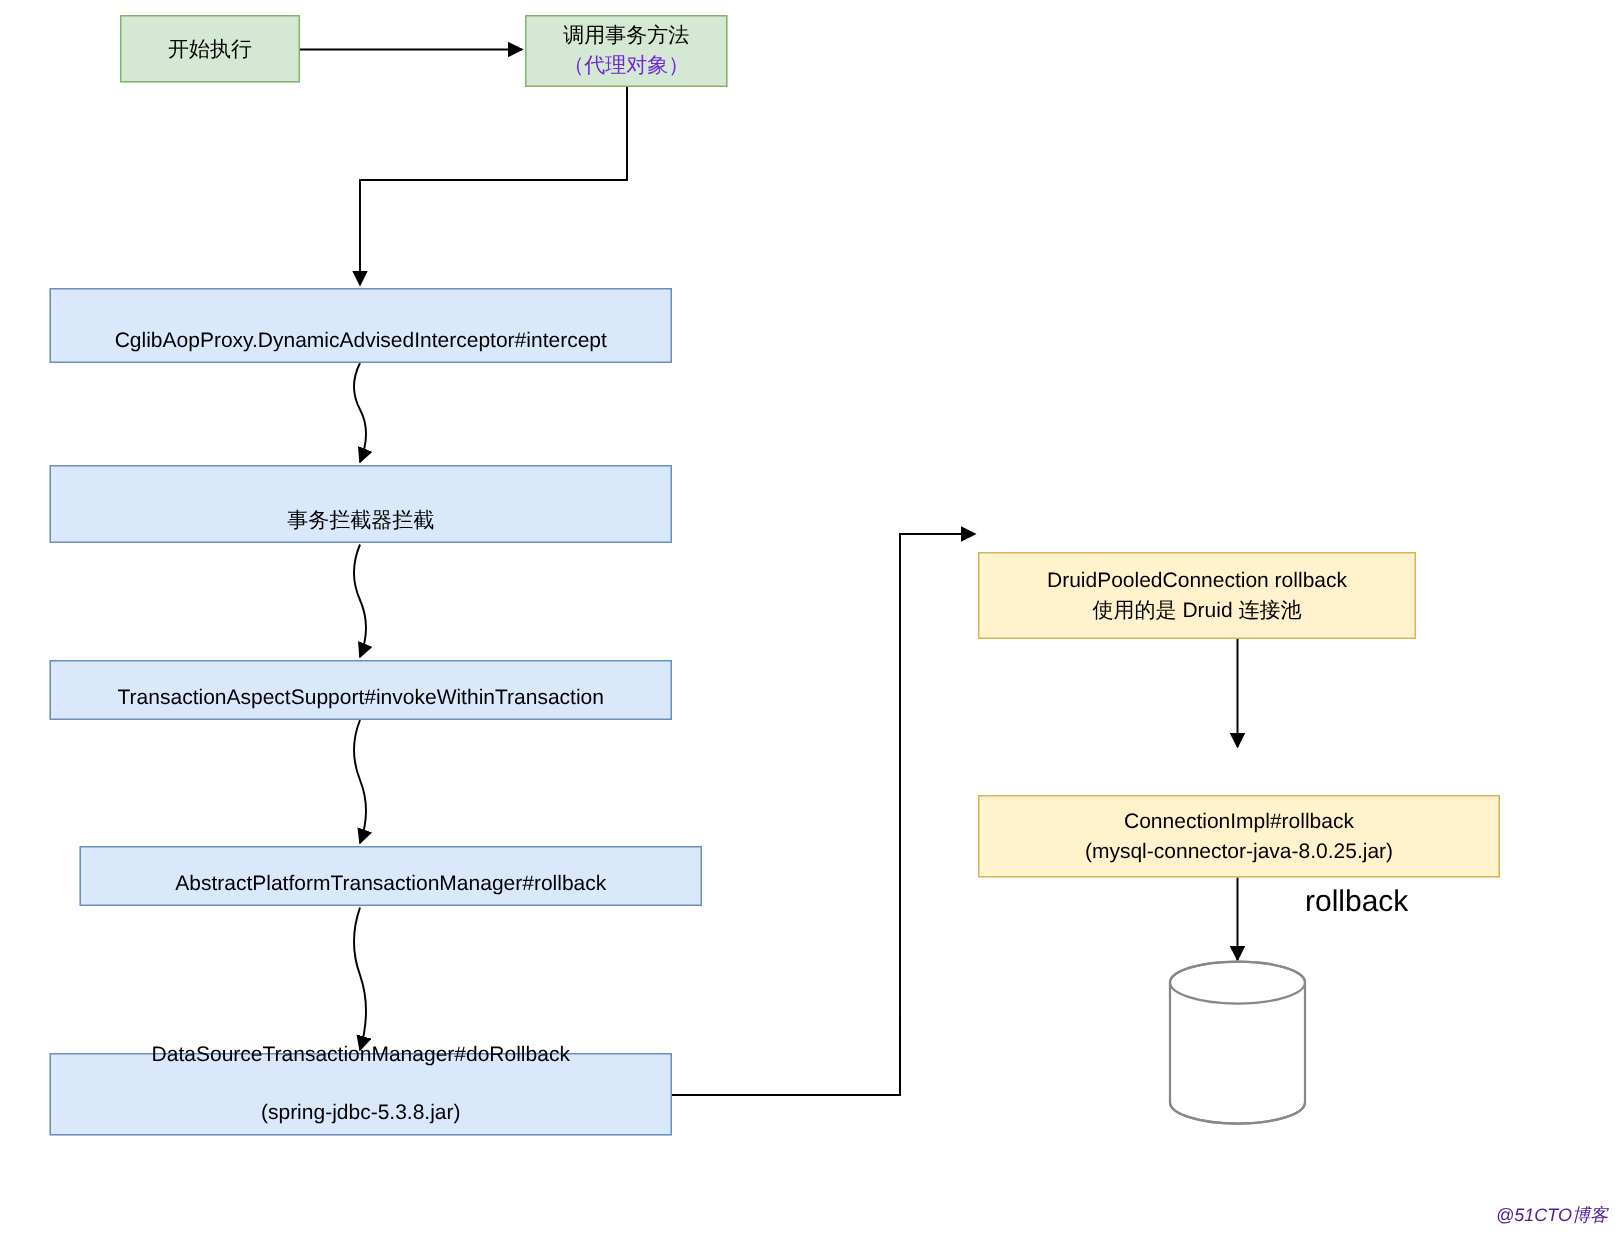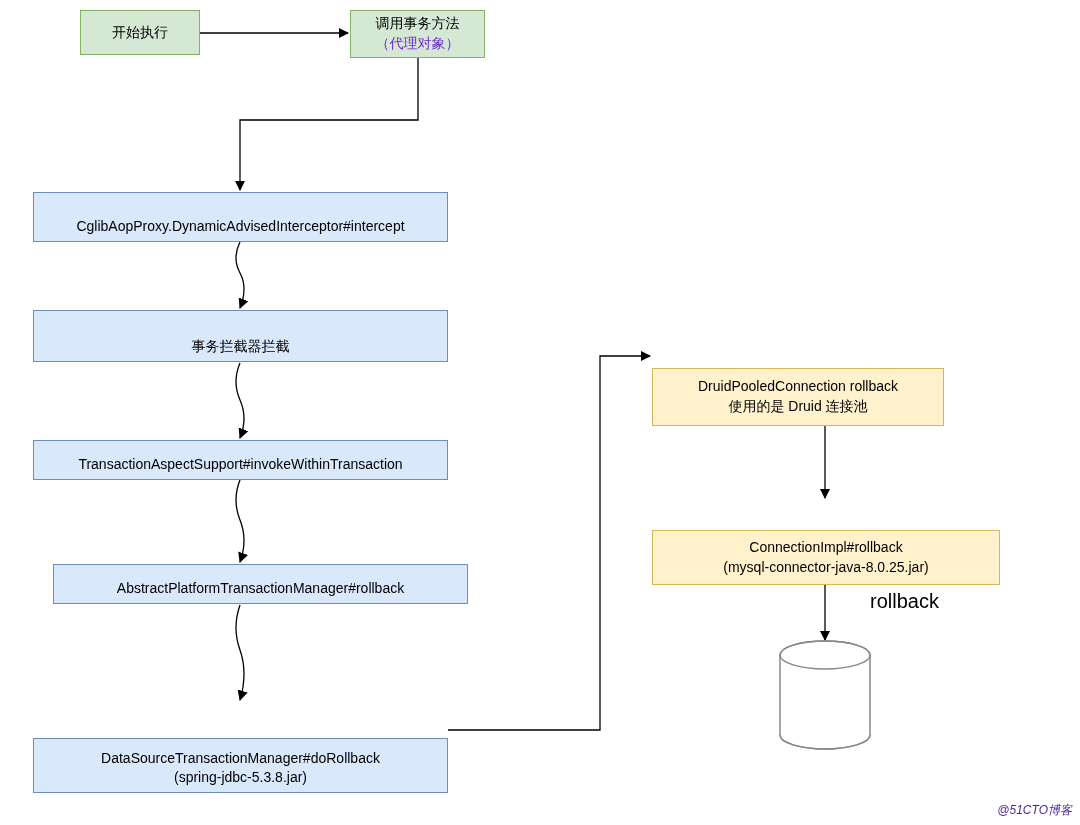--- a/index.html
+++ b/index.html
@@ -112,21 +112,21 @@
 </div>
 
 <div class="node blue" style="left:33px; top:440px; width:415px; height:40px;">
   <span>TransactionAspectSupport#invokeWithinTransaction</span>
 </div>
 
 <div class="node blue" style="left:33px; top:564px; width:415px; height:40px;margin-left:20px;">
   <span>AbstractPlatformTransactionManager#rollback</span>
 </div>
 
-<div class="node blue" style="left:33px; top:738px; width:415px; height:55px;">
+<div class="node blue" style="left:33px; top:702px; width:415px; height:55px;gap:20px;">
   <span>DataSourceTransactionManager#doRollback</span>
   <span>(spring-jdbc-5.3.8.jar)</span>
 </div>
 
 <div class="node yellow" style="left:652px; top:330px; width:292px; height:58px;margin-top:38px;">
   <span>DruidPooledConnection rollback</span>
   <span>使用的是 Druid 连接池</span>
 </div>
 
 <div class="node yellow" style="left:652px; top:500px; width:348px; height:55px;margin-top:30px;">

